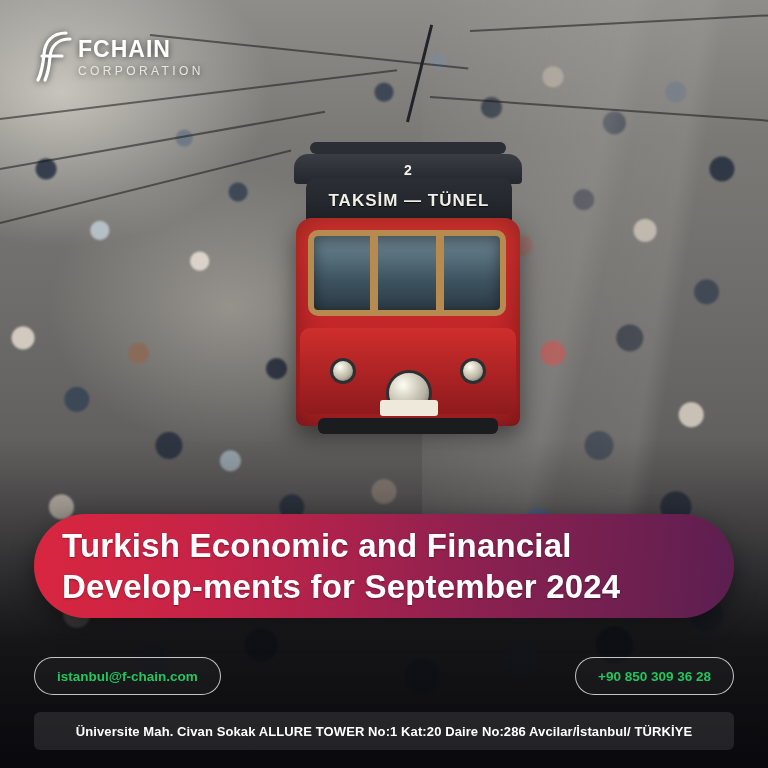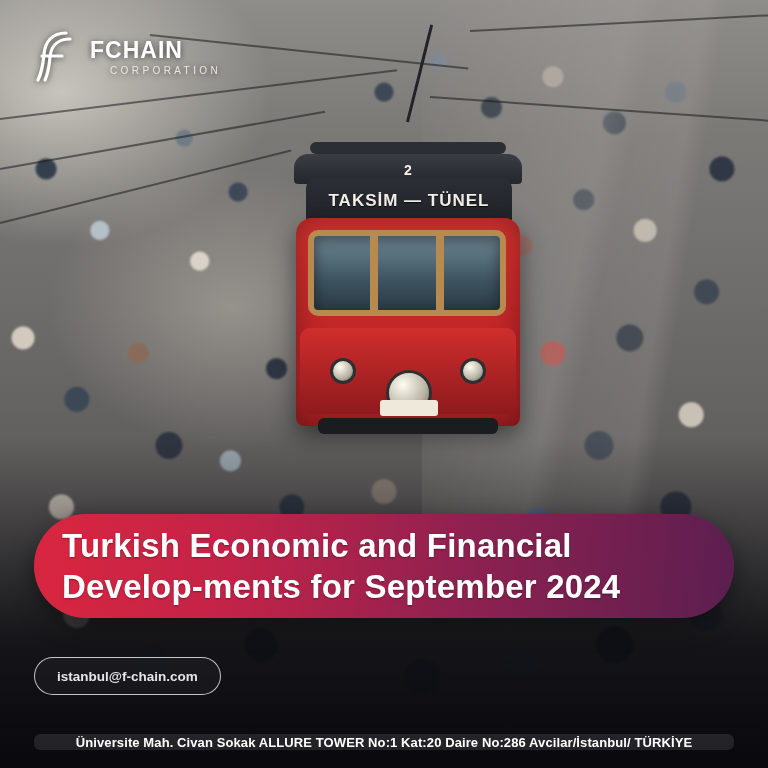--- a/index.html
+++ b/index.html
@@ -156,30 +156,30 @@
     background: #efe9dc; border-radius: 3px;
   }
   .tram-wheels {
     position: absolute; left: 30px; top: 300px; width: 180px; height: 16px;
     background: #1b1c20; border-radius: 6px;
   }
 
   
   .logo {
     position: absolute; left: 36px; top: 30px;
-    display: flex; align-items: center; gap: 14px;
+    display: flex; align-items: center; gap: 2px;
     filter: drop-shadow(0 1px 3px rgba(0,0,0,.6));
   }
   .logo-mark { width: 40px; height: 54px; }
   .logo-text { line-height: 1; }
   .logo-name {
     color: #ffffff; font-size: 23px; font-weight: 700; letter-spacing: 1px;
   }
   .logo-sub {
-    color: #e9e6e0; font-size: 10px; letter-spacing: 3.4px; margin-top: 4px; margin-left: 20px;
+    color: #e9e6e0; font-size: 12px; letter-spacing: 3.4px; margin-top: 4px;
   }
 
   
   .scrim {
     position: absolute; left: 0; right: 0; bottom: 0; height: 330px;
     background: linear-gradient(180deg, rgba(10,10,14,0) 0%, rgba(10,10,14,0.35) 30%, rgba(8,8,12,0.80) 62%, rgba(6,6,10,0.94) 100%);
   }
 
   
   .title-banner {
@@ -203,30 +203,30 @@
   .contacts {
     position: absolute; left: 34px; top: 657px; width: 700px;
     display: flex; justify-content: space-between; align-items: center;
   }
   .pill {
     border: 1px solid rgba(255,255,255,.75);
     border-radius: 22px;
     height: 38px;
     display: flex; align-items: center; justify-content: center;
     padding: 0 22px;
-    color: #e5e5e5;
+    color: #22c55e;
     font-size: 13.5px;
     font-weight: 600;
     white-space: nowrap;
     background: rgba(255,255,255,.03);
   }
 
   
   .address-bar {
-    position: absolute; left: 34px; bottom: 18px; width: 700px; height: 16px;
+    position: absolute; left: 34px; bottom: 18px; width: 700px; height: 38px;
     background: rgba(255,255,255,.10);
     border-radius: 6px;
     display: flex; align-items: center; justify-content: center;
     color: #ffffff;
     font-size: 13px;
     font-weight: 700;
     letter-spacing: .1px;
   }
 </style>
 </head>
@@ -283,17 +283,18 @@
   </div>
 
   <div class="scrim"></div>
 
   <div class="title-banner">
     <div class="title-text">Turkish Economic and Financial Develop-ments for September 2024</div>
   </div>
 
   <div class="contacts">
     <div class="pill">istanbul@f-chain.com</div>
+    <div class="pill">+90 850 309 36 28</div>
   </div>
 
   <div class="address-bar">Üniversite Mah. Civan Sokak ALLURE TOWER No:1 Kat:20 Daire No:286 Avcilar/İstanbul/ TÜRKİYE</div>
 
 </div>
 
 </body></html>

